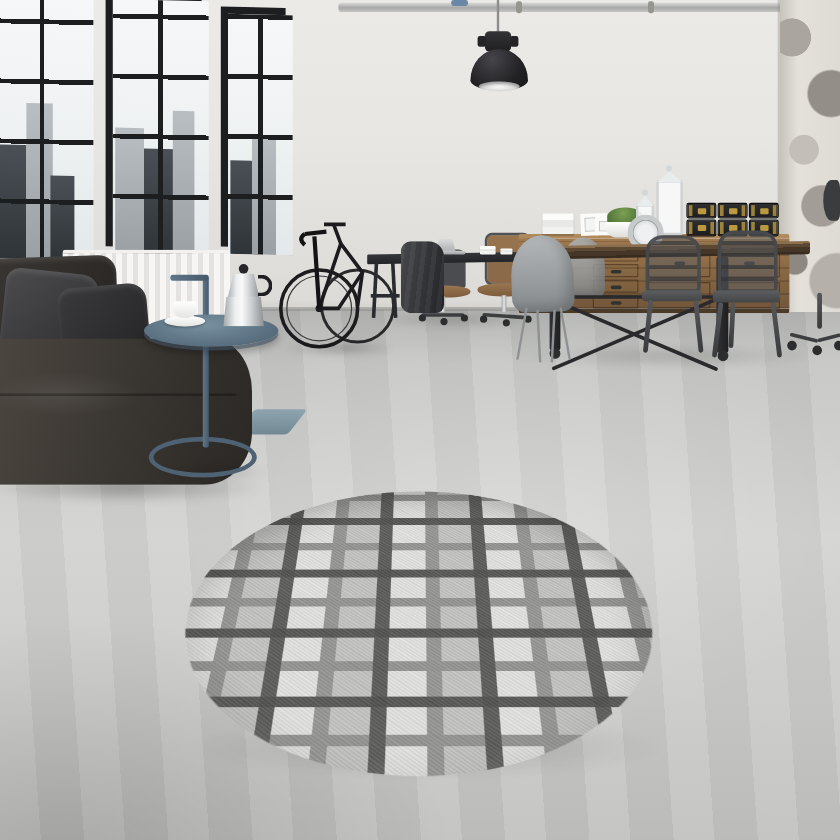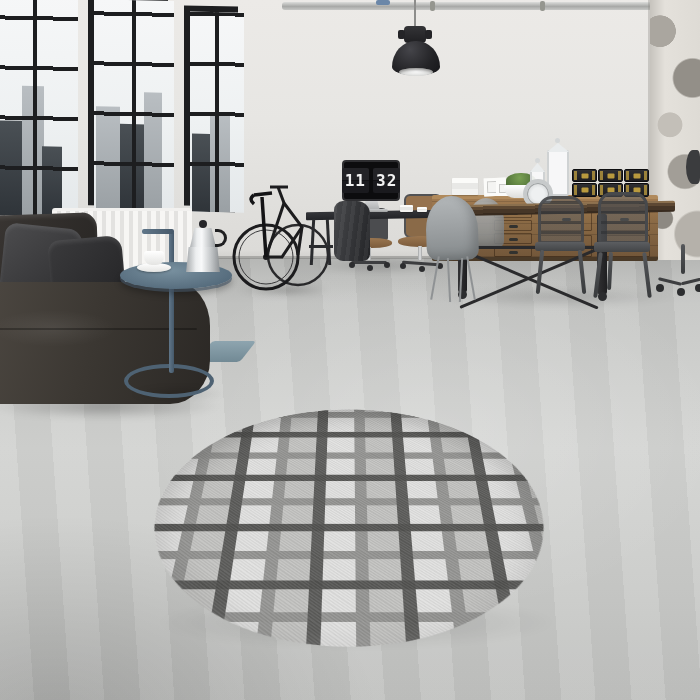--- a/index.html
+++ b/index.html
@@ -224,24 +224,20 @@
   <div class="desktop" style="left:306px;top:211px;width:138px;height:8px;"></div>
   <div class="thinleg" style="left:311px;top:219px;width:3px;height:46px;transform:rotate(3deg);"></div>
   <div class="thinleg" style="left:327px;top:219px;width:3px;height:46px;transform:rotate(-3deg);"></div>
   <div class="thinleg" style="left:309px;top:245px;width:24px;height:3px;"></div>
   <div class="thinleg" style="left:434px;top:218px;width:3px;height:42px;"></div>
   <div class="paperstack" style="left:400px;top:205px;width:13px;height:7px;"></div>
   <div class="paperstack" style="left:417px;top:207px;width:10px;height:5px;"></div>
 
   <div class="mstand" style="left:363px;top:199px;width:17px;height:12px;"></div>
   <div class="mfoot" style="left:355px;top:209px;width:33px;height:3px;"></div>
-  <div class="monitor" style="left:342px;top:160px;width:58px;height:41px;">
-    <span class="fcard" style="position:static;">11</span>
-    <span class="fcard" style="position:static;">32</span>
-  </div>
   <div class="jacket" style="left:334px;top:201px;width:36px;height:60px;"></div>
 
   <div class="sideboard" style="left:432px;top:195px;width:226px;height:66px;">
     <div class="drawer" style="left:62px;top:8px;width:38px;height:11px;">
         <i></i>
       </div>
     <div class="drawer" style="left:62px;top:21px;width:38px;height:11px;">
         <i></i>
       </div>
     <div class="drawer" style="left:62px;top:34px;width:38px;height:11px;">

